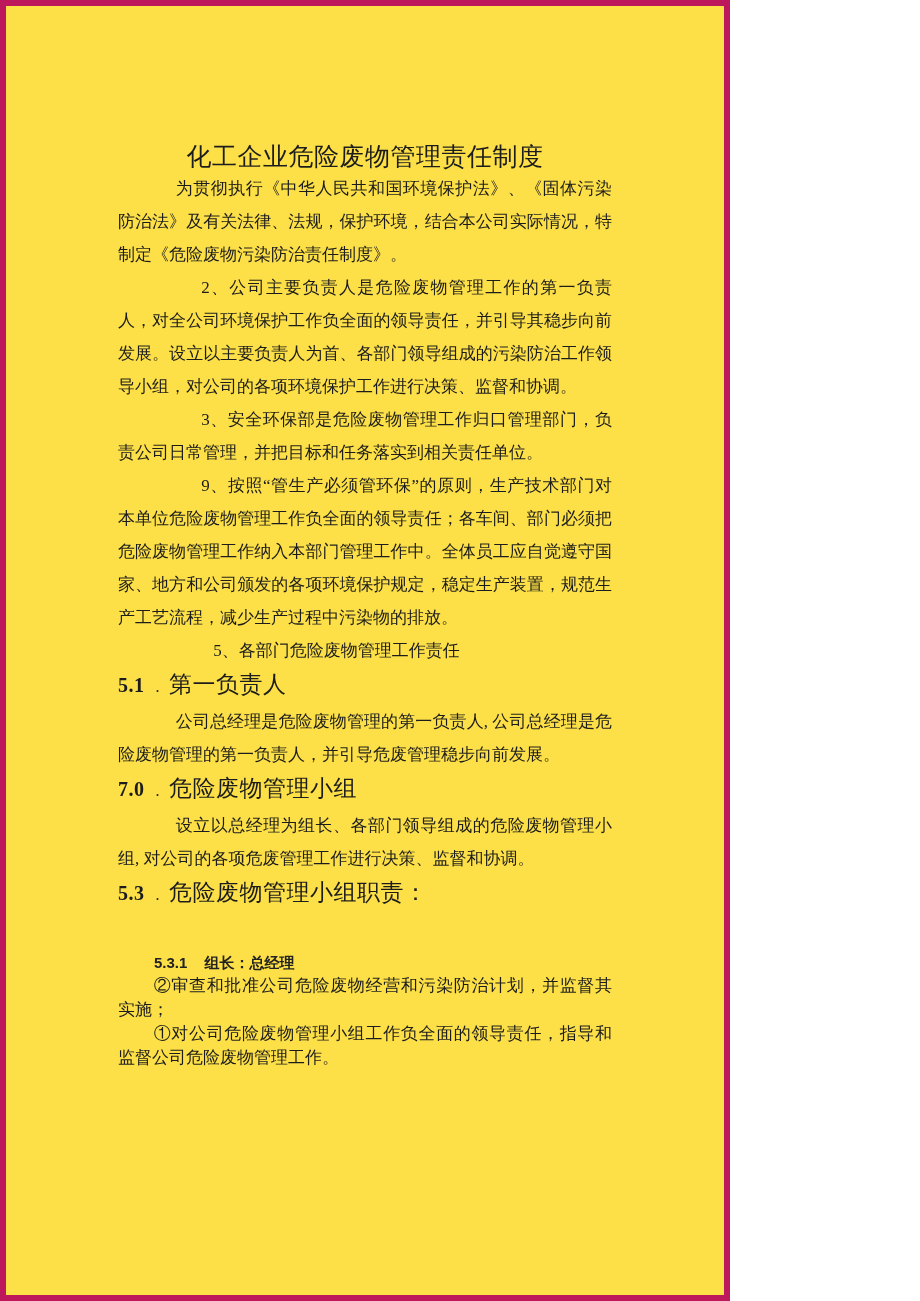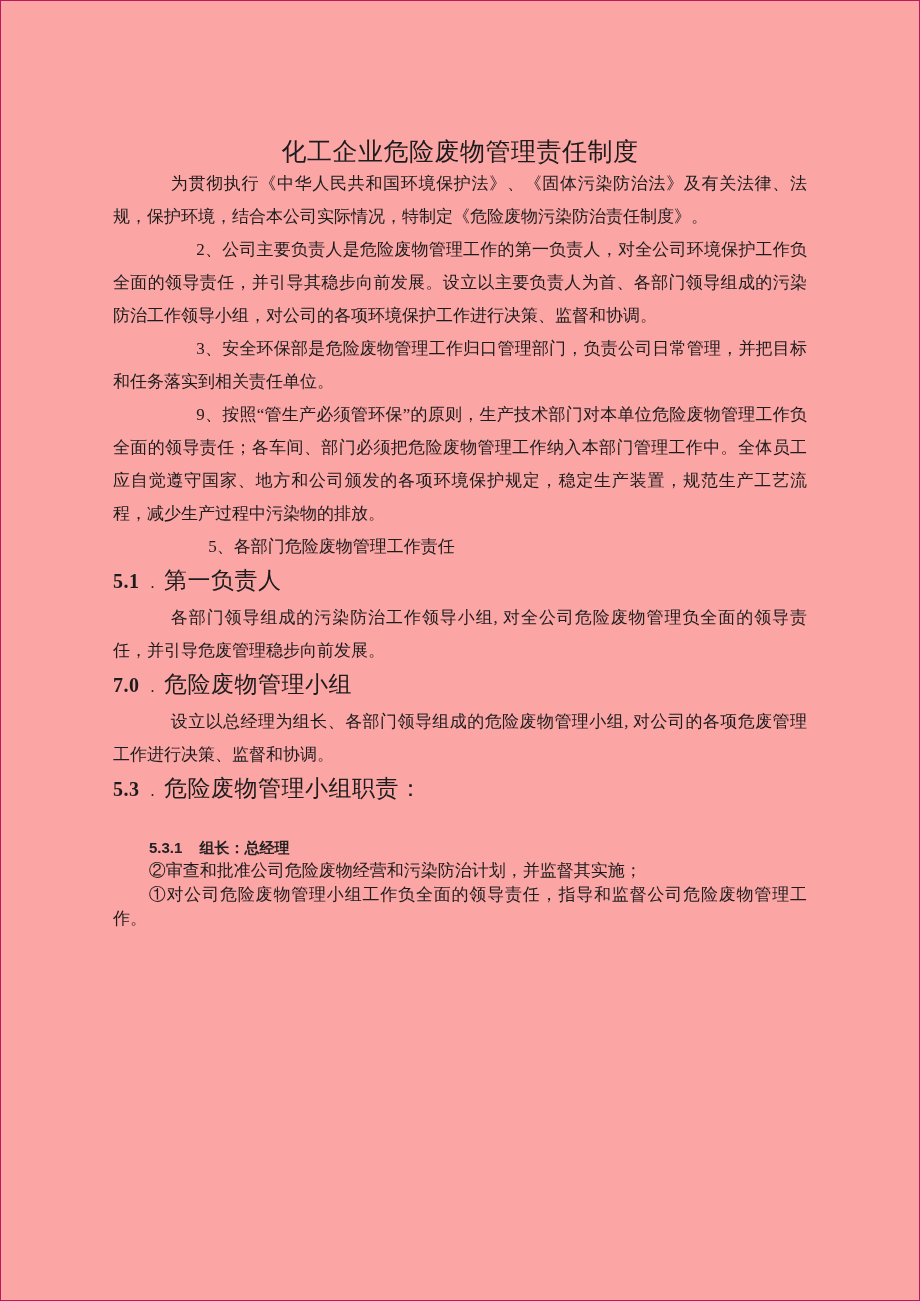--- a/index.html
+++ b/index.html
@@ -1,18 +1,18 @@
 <!DOCTYPE html>
 <html><head>
 <meta charset="utf-8">
 <style>
   html,body{margin:0;padding:0;background:#ffffff;}
   .page{
-    width:920px;height:1301px;box-sizing:border-box;
-    background:#fca5a5;border:1px solid #be185d;
+    width:730px;height:1301px;box-sizing:border-box;
+    background:#fde047;border:6px solid #be185d;
     overflow:hidden;
     font-family:"Liberation Serif","DejaVu Serif",serif;
     color:#1c1c1c;
   }
   .content{padding:136px 112px 0 112px;}
   .doc-title{
     margin:0;font-size:25px;font-weight:400;line-height:30px;
     text-align:center;letter-spacing:0.5px;white-space:nowrap;
   }
   p.body{
@@ -32,21 +32,21 @@
     margin:0;font-weight:400;font-size:23px;line-height:36px;
     letter-spacing:0.5px;
   }
   h2.sec .num{font-weight:700;font-size:20px;font-family:"Liberation Serif","DejaVu Serif",serif;margin-top:24px;}
   h2.sec .sep{font-size:16px;margin:0 9px 0 11px;}
   .mt-h51{margin-top:22px;}
   .mt-p51{margin-top:16px;}
   .mt-p52{margin-top:20px;}
   .mt-h53{margin-top:6px;}
   h3.subsec{
-    margin:28px 0 0 36px;
+    margin:39px 0 0 36px;
     font-family:"Liberation Sans","DejaVu Sans",sans-serif;
     font-weight:700;font-size:15px;line-height:22px;color:#222;
   }
   h3.subsec .txt{margin-left:17px;}
   p.tight{line-height:24px;}
   .mt-c1{margin-top:14px;}
   .mt-c2{margin-top:8px;}
 </style>
 </head>
 <body>
@@ -64,21 +64,21 @@
     <p class="body indent-deep">3、安全环保部是危险废物管理工作归口管理部门，负责公司日常管理，并把目标和任务落实到相关责任单位。</p>
 
     <p class="body indent-deep mt-gap">9、按照“管生产必须管环保”的原则，生产技术部门对本单位危险废物管理工作负全面的领导责任；各车间、部门必须把危险废物管理工作纳入本部门管理工作中。全体员工应自觉遵守国家、地方和公司颁发的各项环境保护规定，稳定生产装置，规范生产工艺流程，减少生产过程中污染物的排放。</p>
 
     <p class="body indent-item5 mt-xs">5、各部门危险废物管理工作责任</p>
 
     <h2 class="sec mt-h51">
       <span class="num">5.1</span><span class="sep">.</span><span class="txt">第一负责人</span>
     </h2>
 
-    <p class="body indent-intro mt-p51">各部门领导组成的污染防治工作领导小组, 对全公司危险废物管理负全面的领导责任，并引导危废管理稳步向前发展。</p>
+    <p class="body indent-intro mt-p51">公司总经理是危险废物管理的第一负责人, 公司总经理是危险废物管理的第一负责人，并引导危废管理稳步向前发展。</p>
 
     <h2 class="sec">
       <span class="num">7.0</span><span class="sep">.</span><span class="txt">危险废物管理小组</span>
     </h2>
 
     <p class="body indent-intro mt-p52">设立以总经理为组长、各部门领导组成的危险废物管理小组, 对公司的各项危废管理工作进行决策、监督和协调。</p>
 
     <h2 class="sec mt-h53">
       <span class="num">5.3</span><span class="sep">.</span><span class="txt">危险废物管理小组职责：</span>
     </h2>

